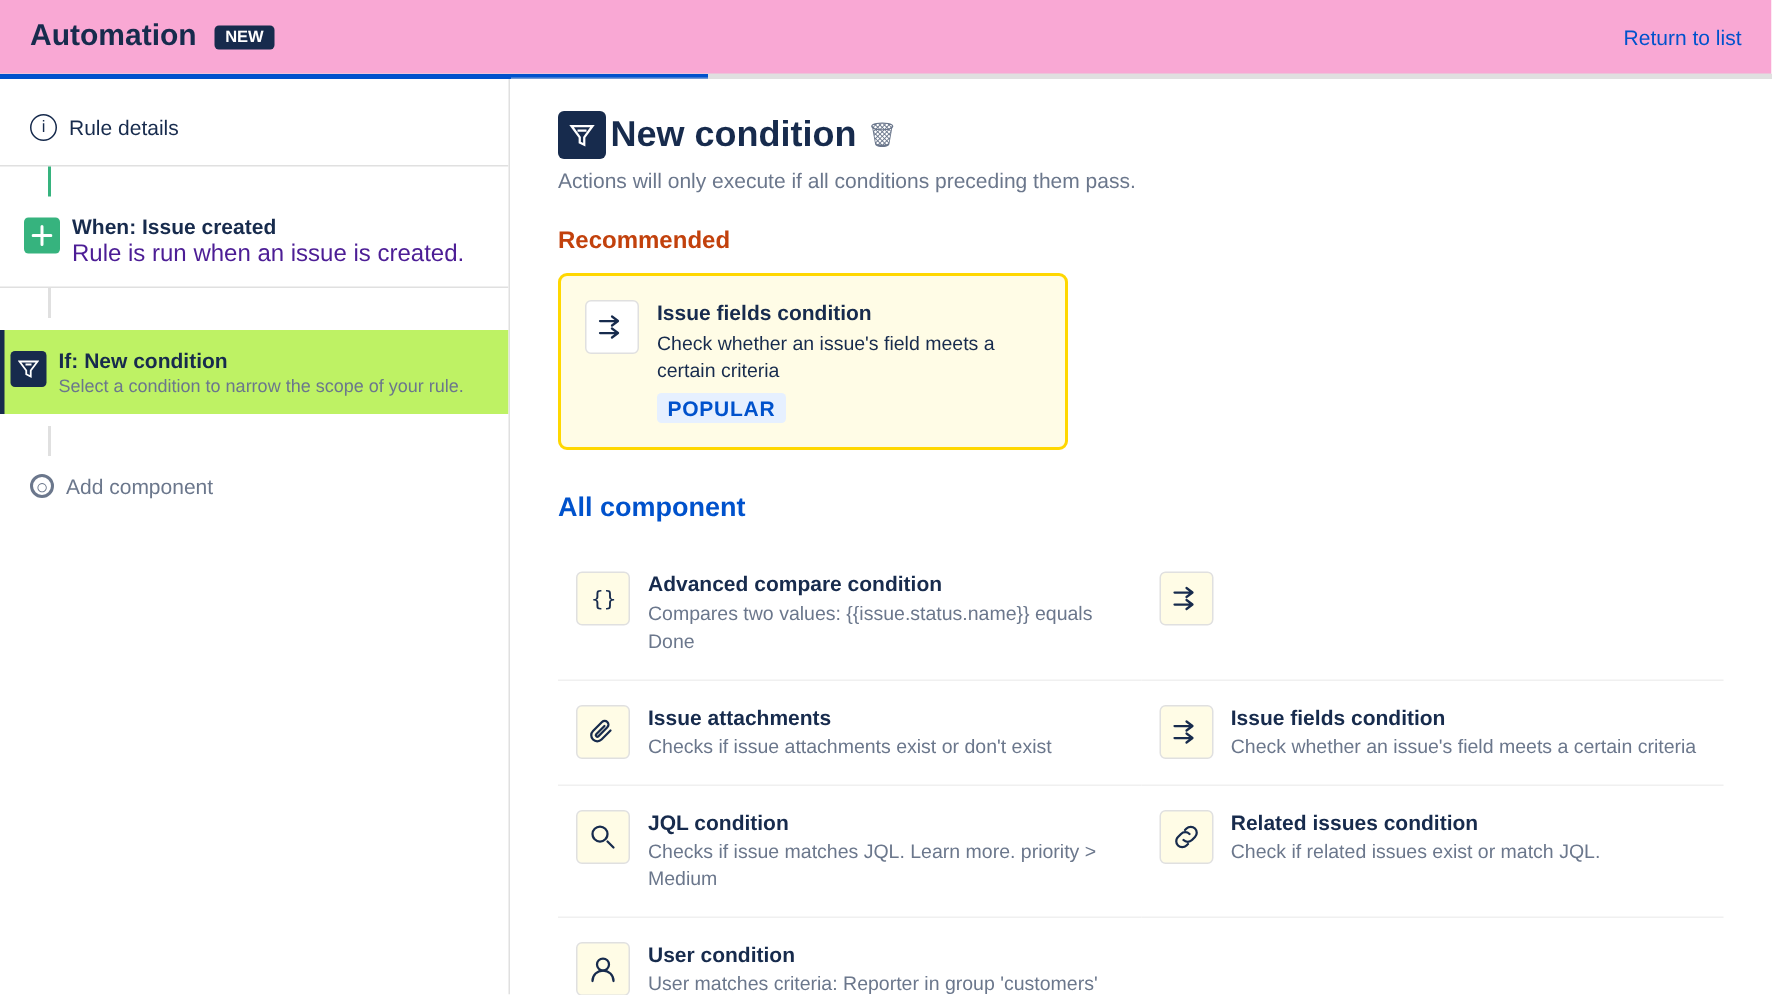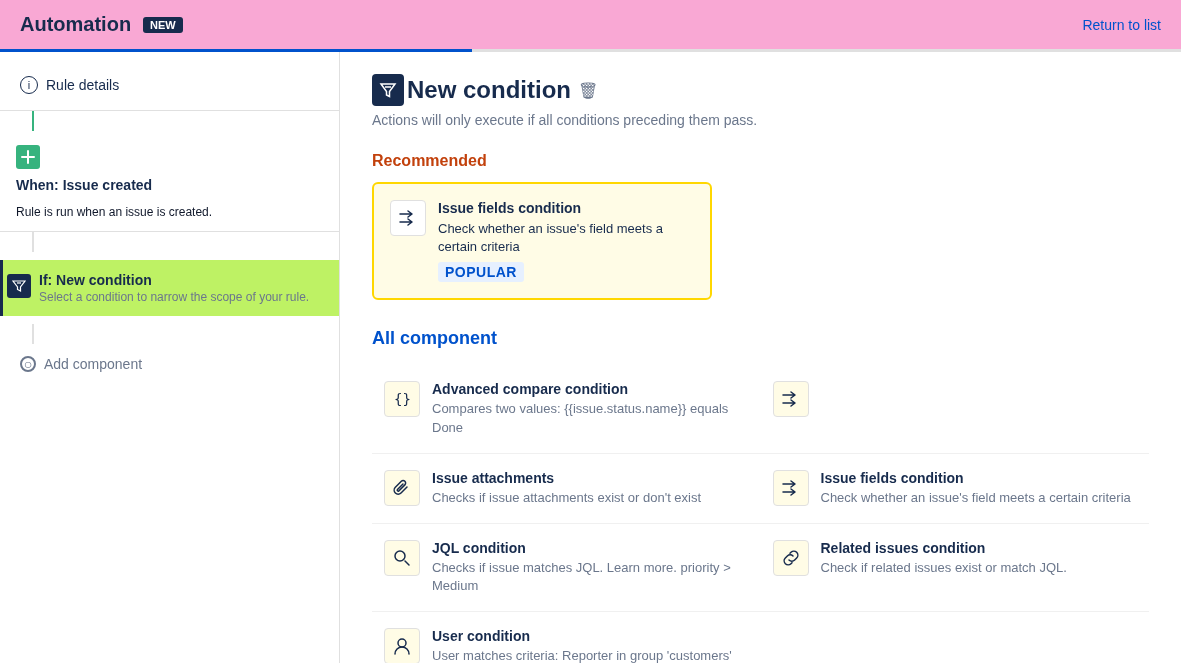--- a/index.html
+++ b/index.html
@@ -15,25 +15,25 @@
     .progress-bar-container { position: absolute; top: 49px; left: 0; right: 0; height: 3px; background: #e0e0e0; }
     .progress-bar-fill { height: 3px; background: #0052cc; width: 40%; }
 
     .main-layout { display: flex; flex: 1; overflow: hidden; }
 
     .sidebar { width: 340px; min-width: 340px; border-right: 1px solid #e0e0e0; padding: 16px 0; overflow-y: auto; background: #fff; }
     .sidebar-item { padding: 10px 20px; cursor: pointer; }
     .sidebar-item.rule-details { display: flex; align-items: center; gap: 8px; color: #172b4d; border-bottom: 1px solid #e0e0e0; padding-bottom: 16px; }
     .sidebar-rule-icon { width: 18px; height: 18px; border: 1px solid #172b4d; border-radius: 50%; display: flex; align-items: center; justify-content: center; font-size: 11px; color: #172b4d; flex-shrink: 0; }
 
-    .sidebar-trigger { padding: 12px 20px 12px 16px; display: flex; align-items: flex-start; gap: 8px; border-bottom: 1px solid #e0e0e0; flex-direction: column; }
+    .sidebar-trigger { padding: 12px 20px 12px 16px; display: flex; align-items: flex-start; gap: 8px; border-bottom: 1px solid #e0e0e0; }
     .trigger-icon-box { width: 24px; height: 24px; background: #36b37e; border-radius: 3px; display: flex; align-items: center; justify-content: center; flex-shrink: 0; margin-top: 2px; }
     .trigger-icon-box svg { width: 14px; height: 14px; fill: #fff; }
     .trigger-content .trigger-title { font-size: 14px; font-weight: 600; color: #172b4d; }
-    .trigger-content .trigger-sub { font-size: 12px; color: #0f172a; margin-top: 12px; }
+    .trigger-content .trigger-sub { font-size: 16px; color: #4c1d95; margin-top: 2px; }
 
     .sidebar-condition { padding: 12px 20px 12px 4px; display: flex; align-items: flex-start; gap: 8px; background: #bef264; border-left: 3px solid #172b4d; margin: 8px 0; }
     .condition-icon-box { width: 24px; height: 24px; background: #172b4d; border-radius: 3px; display: flex; align-items: center; justify-content: center; flex-shrink: 0; margin-top: 2px; }
     .condition-icon-box svg { width: 14px; height: 14px; fill: #fff; }
     .condition-content .condition-title { font-size: 14px; font-weight: 600; color: #172b4d; }
     .condition-content .condition-sub { font-size: 12px; color: #6b778c; margin-top: 2px; }
 
     .add-component { padding: 12px 20px; display: flex; align-items: center; gap: 8px; color: #6b778c; cursor: pointer; }
     .add-dot { width: 16px; height: 16px; border: 2px solid #6b778c; border-radius: 50%; display: flex; align-items: center; justify-content: center; font-size: 14px; color: #6b778c; flex-shrink: 0; }
 

